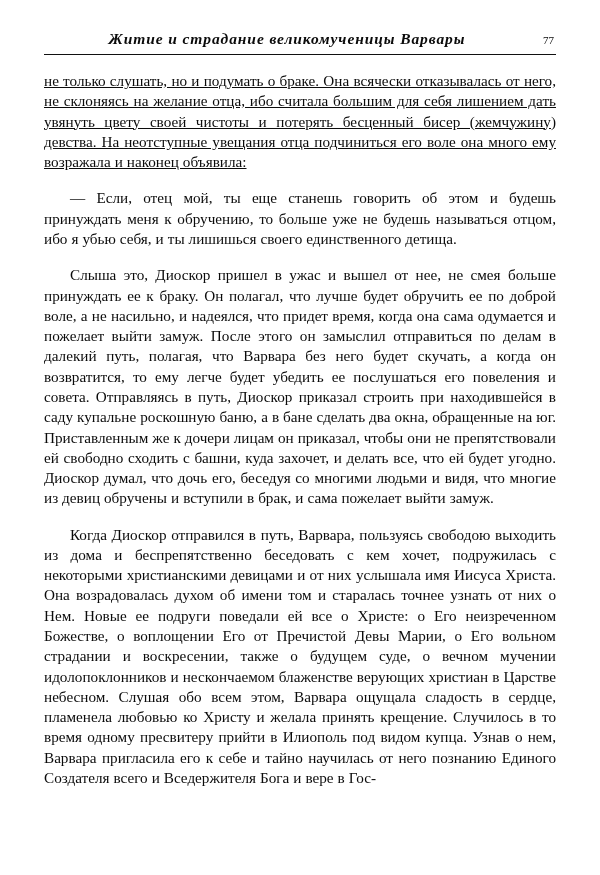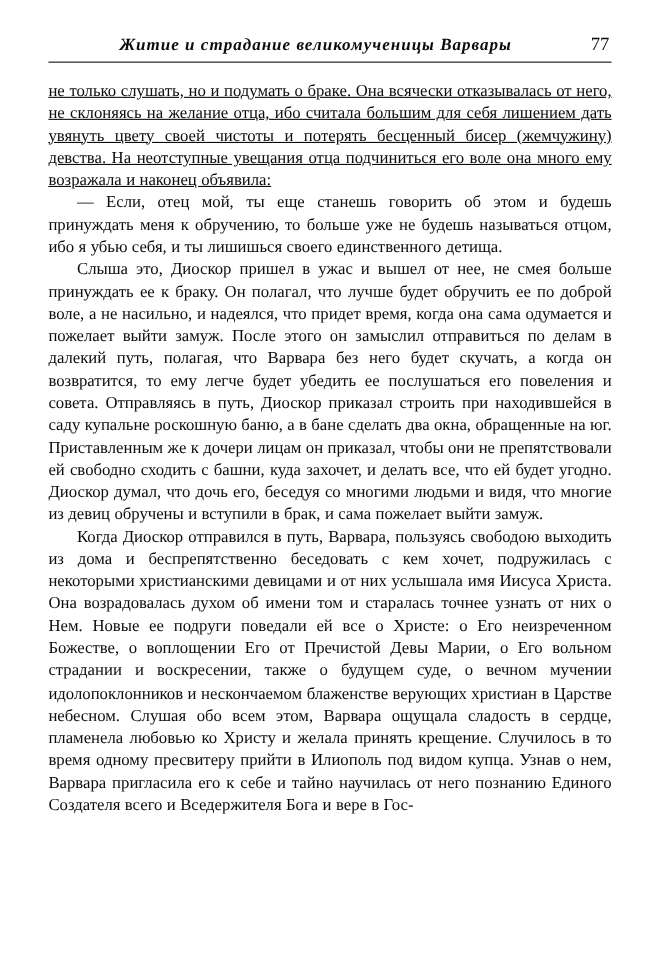--- a/index.html
+++ b/index.html
@@ -27,21 +27,21 @@
   .header-title {
     flex: 1;
     text-align: center;
     font-style: italic;
     font-weight: bold;
     font-size: 15.5px;
     letter-spacing: 0.9px;
     white-space: nowrap;
   }
   .header-page {
-    font-size: 17px;
+    font-size: 11px;
     font-weight: normal;
     min-width: 26px;
     text-align: right;
   }
   .rule {
     border: 0;
     border-top: 1.6px solid #111;
     margin: 0 0 16px 0;
   }
   .body-text p {
@@ -51,21 +51,21 @@
     text-align: justify;
     text-indent: 26px;
     hyphens: manual;
     word-spacing: 0.2px;
   }
   .body-text p.noindent {
     text-indent: 0;
     text-decoration: underline;
   }
   .body-text p + p {
-    margin-top: 0;
+    margin-top: 16px;
   }
 </style>
 </head>
 <body>
 
 <div class="page">
 
   <div class="header">
     <div class="header-title">Житие и страдание великомученицы Варвары</div>
     <div class="header-page">77</div>

